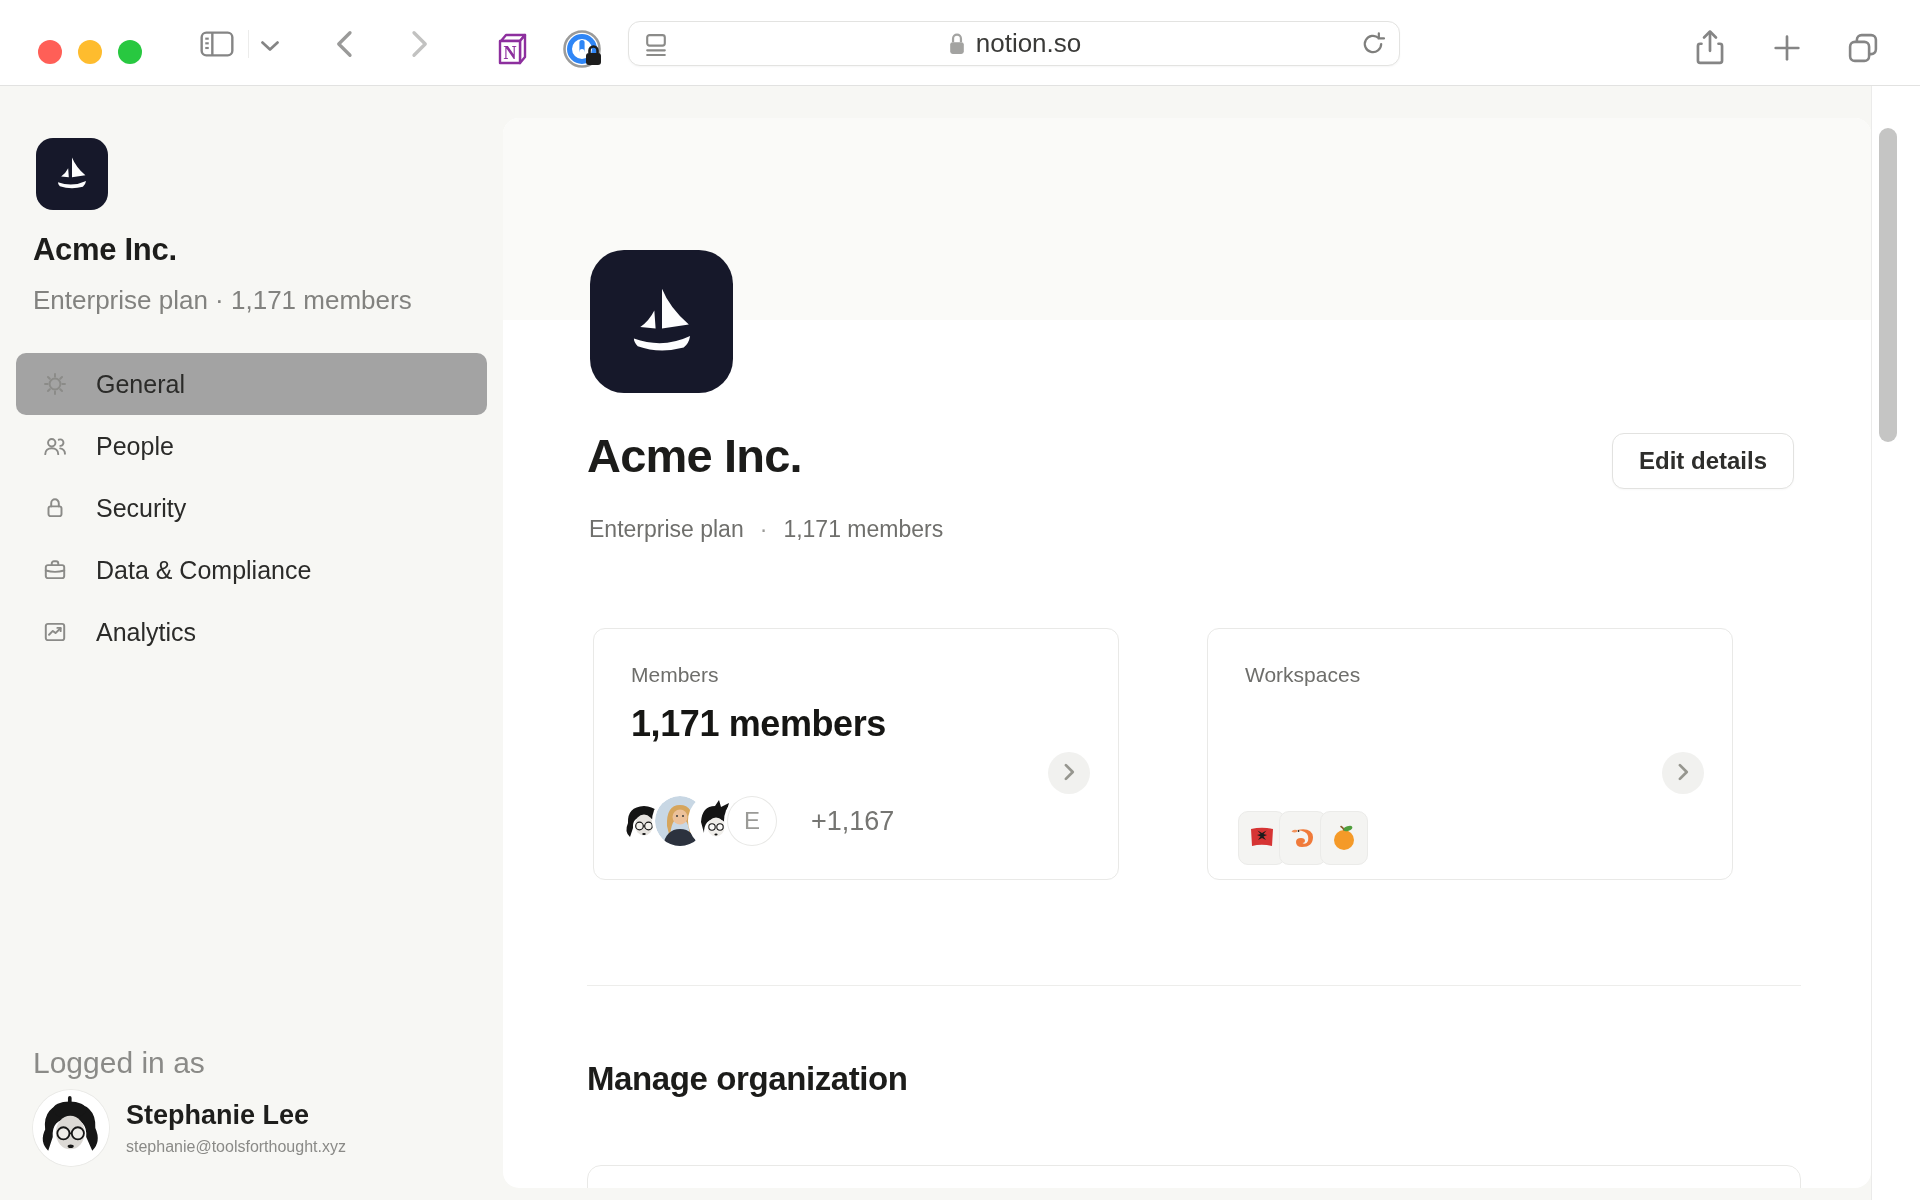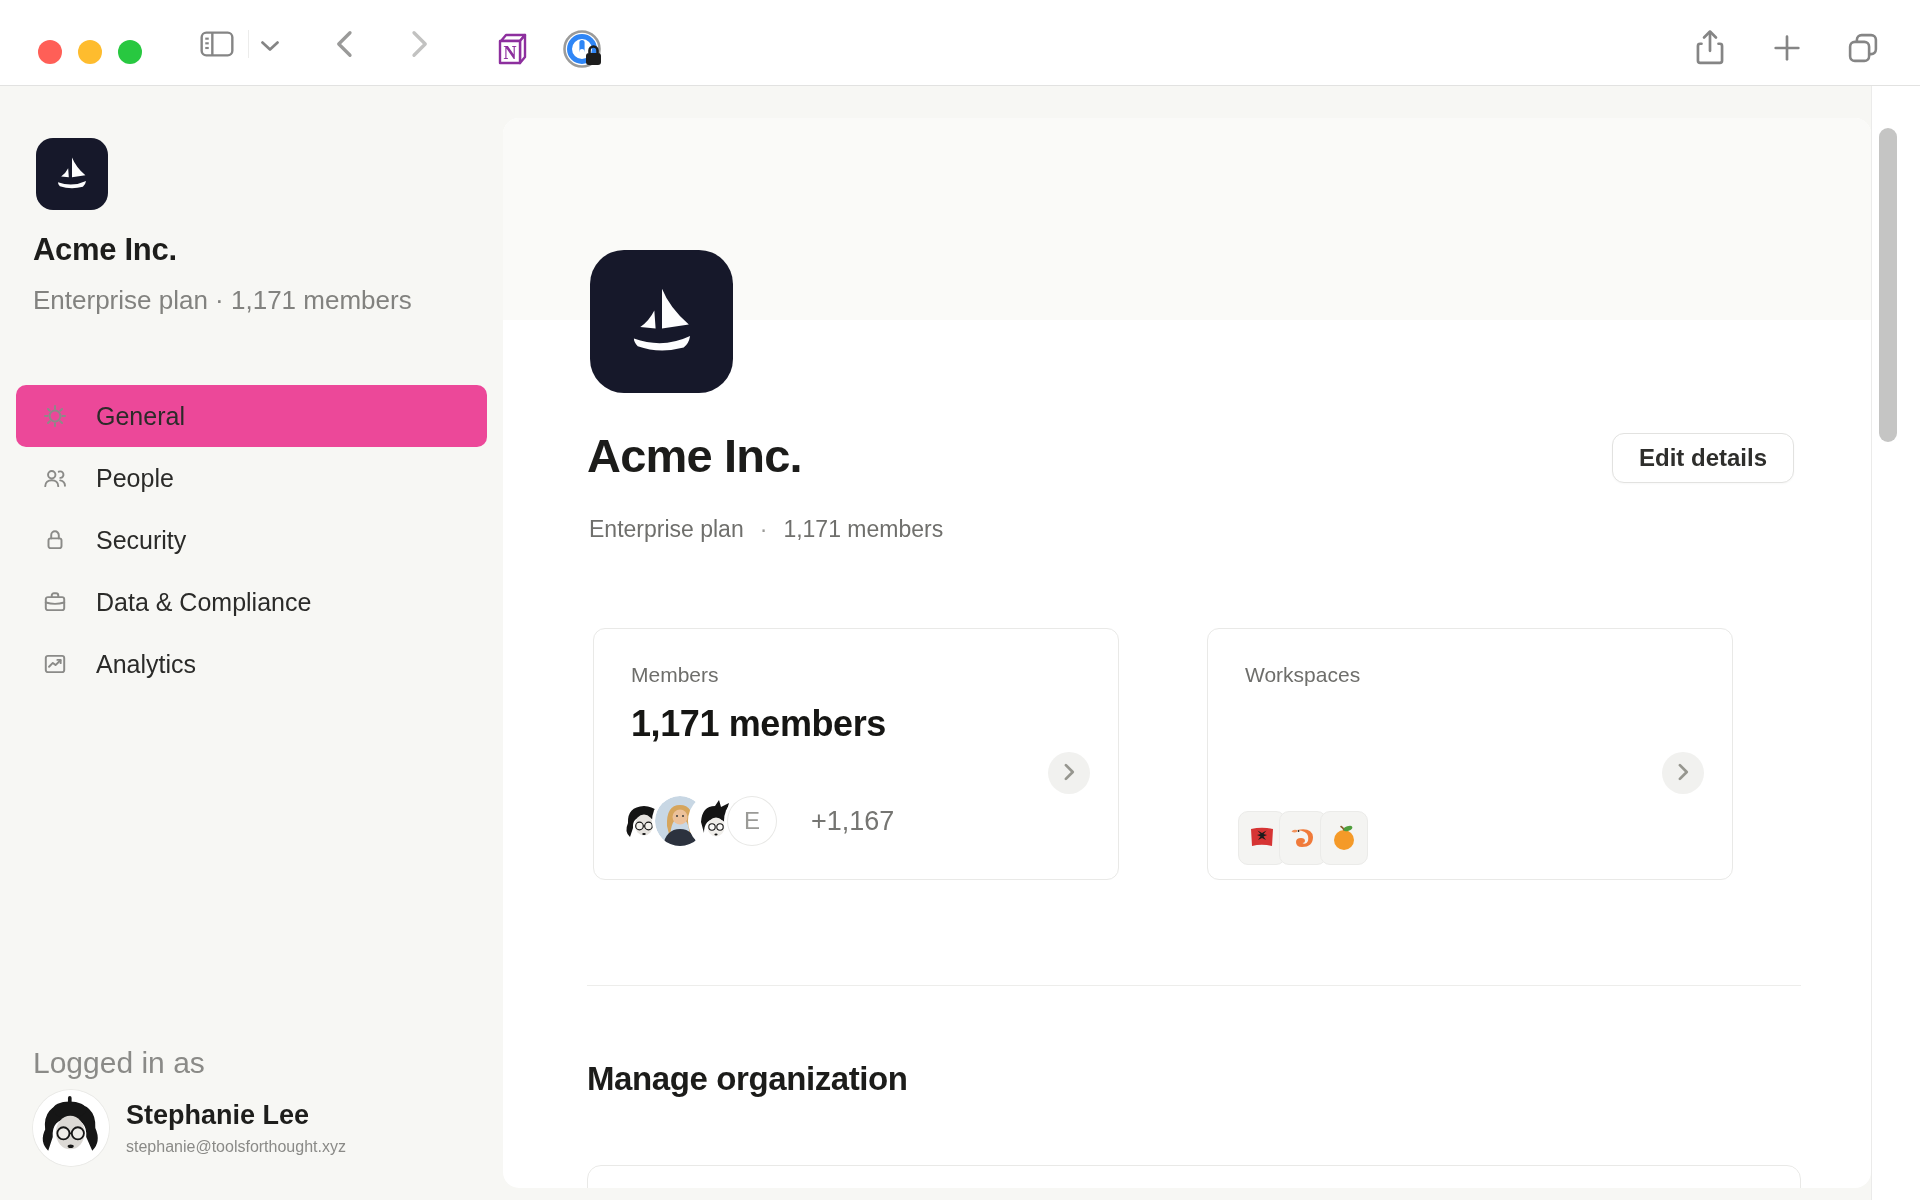--- a/index.html
+++ b/index.html
@@ -36,38 +36,38 @@
   
   .sidebar { position:absolute; left:0; top:0; width:503px; height:1114px; }
   .org-logo-sm { position:absolute; left:36px; top:52px; width:72px; height:72px; border-radius:17px;
                  background:#16182a; display:flex; align-items:center; justify-content:center; }
   .org-name-sm { position:absolute; left:33px; top:146px; font-size:31px; font-weight:700; color:#1d1d1b; letter-spacing:-0.3px; }
   .org-meta-sm { position:absolute; left:33px; top:199px; font-size:26px; color:#82827f; }
 
   .nav { position:absolute; left:16px; top:267px; width:471px; }
   .nav-item { position:relative; height:62px; display:flex; align-items:center; gap:28px;
               padding-left:26px; border-radius:10px; cursor:default; }
-  .nav-item.selected { background:#ec4899;margin-top:32px; }
+  .nav-item.selected { background:#a3a3a3; }
   .nav-item .nicon { width:26px; height:26px; color:#8b8b88; display:flex; }
   .nav-item .nlabel { font-size:25px; color:#2b2b29; font-weight:500; }
 
   .side-footer-label { position:absolute; left:33px; top:960px; font-size:30px; color:#8a8a87; font-weight:500; }
   .side-avatar { position:absolute; left:33px; top:1004px; width:76px; height:76px; border-radius:50%;
                  background:#fff; overflow:hidden; box-shadow:0 0 0 1px rgba(0,0,0,0.05); }
   .side-user-name { position:absolute; left:126px; top:1014px; font-size:27px; font-weight:700; color:#1e1e1c; }
   .side-user-email { position:absolute; left:126px; top:1052px; font-size:16px; color:#8a8a87; }
 
   
   .panel { position:absolute; left:503px; top:32px; width:1368px; height:1070px; background:#fff;
            border-radius:16px; overflow:hidden; }
   .panel-band { position:absolute; left:0; top:0; width:100%; height:202px; background:#fafaf8; }
   .org-logo-lg { position:absolute; left:87px; top:132px; width:143px; height:143px; border-radius:34px;
                  background:#16182a; display:flex; align-items:center; justify-content:center; }
   .main-title { position:absolute; left:84px; top:310px; font-size:47px; font-weight:700; color:#1c1c1a; letter-spacing:-0.8px; }
-  .edit-btn { position:absolute; left:1109px; top:315px; width:182px; height:50px; background:#fff;
+  .edit-btn { position:absolute; left:1109px; top:315px; width:182px; height:56px; background:#fff;
               border:1px solid #e2e2e0; border-radius:12px; font-size:24px; font-weight:600; color:#2e2e2c;
               font-family:"Liberation Sans", sans-serif; box-shadow:0 1px 2px rgba(0,0,0,0.03); cursor:default; }
   .main-subtitle { position:absolute; left:86px; top:398px; font-size:23px; color:#6f6f6c; display:flex; align-items:center; }
   .main-subtitle .dot { margin:0 16px; color:#9b9b98; }
 
   .card { position:absolute; top:510px; width:526px; height:252px; background:#fff;
           border:1px solid #e9e9e7; border-radius:12px; cursor:default; }
   .card.members { left:90px; }
   .card.workspaces { left:704px; }
   .card-label { position:absolute; left:37px; top:34px; font-size:21px; color:#6e6e6b; }
@@ -159,20 +159,46 @@
           <circle cx="22" cy="22" r="17.5" fill="#fff" stroke="#9b9b9a" stroke-width="2.6"></circle>
           <circle cx="22" cy="22" r="12.5" fill="none" stroke="#2f86f6" stroke-width="5"></circle>
           <rect x="19.4" y="13" width="5.2" height="13" rx="2.6" fill="#2f86f6"></rect>
           <rect x="19.4" y="22" width="5.2" height="7" rx="2.6" fill="#fff"></rect>
           <rect x="26" y="26" width="15" height="12" rx="3" fill="#1d1d1d"></rect>
           <path d="M29.5 26 v-2.5 a4 4 0 0 1 8 0 V26" fill="none" stroke="#1d1d1d" stroke-width="2.6"></path>
         </svg>
       </span>
     </button>
 
+    <div class="urlfield">
+      <span class="reader">
+        <svg width="26" height="27" viewBox="0 0 22 23" fill="none" stroke="currentColor" stroke-width="1.8" stroke-linecap="round">
+          <rect x="3.5" y="3.5" width="15" height="9" rx="2"></rect>
+          <line x1="3.5" y1="16.5" x2="18.5" y2="16.5"></line>
+          <line x1="3.5" y1="20.5" x2="18.5" y2="20.5"></line>
+        </svg>
+      </span>
+      <span class="center">
+        <span class="lock">
+          <svg width="20" height="26" viewBox="0 0 16 21">
+            <rect x="2.5" y="9" width="11" height="9.5" rx="2" fill="#a3a3a1"></rect>
+            <path d="M4.8 9 V6.2 a3.2 3.2 0 0 1 6.4 0 V9" fill="none" stroke="#a3a3a1" stroke-width="1.8"></path>
+          </svg>
+        </span>
+        <span class="host">notion.so</span>
+      </span>
+      <button class="reload tbtn" style="position:absolute;background:none;border:none;">
+        <span>
+          <svg width="28" height="28" viewBox="0 0 24 24" fill="none" stroke="currentColor" stroke-width="1.9" stroke-linecap="round">
+            <path d="M19 12 a7 7 0 1 1 -2.2 -5.1"></path>
+            <path d="M17 2.8 V7.2 H21.4" stroke-width="1.9" fill="none"></path>
+          </svg>
+        </span>
+      </button>
+    </div>
 
     <button class="tbtn" style="left:1686px;top:24px;width:48px;height:48px;">
       <span>
         <svg width="34" height="40" viewBox="0 0 24 28" fill="none" stroke="currentColor" stroke-width="1.9" stroke-linecap="round" stroke-linejoin="round">
           <path d="M6 11 H5 a1.5 1.5 0 0 0 -1.5 1.5 V23 a1.5 1.5 0 0 0 1.5 1.5 H19 a1.5 1.5 0 0 0 1.5 -1.5 V12.5 A1.5 1.5 0 0 0 19 11 H18"></path>
           <line x1="12" y1="2.8" x2="12" y2="16"></line>
           <path d="M7.8 6.6 L12 2.4 L16.2 6.6"></path>
         </svg>
       </span>
     </button>

